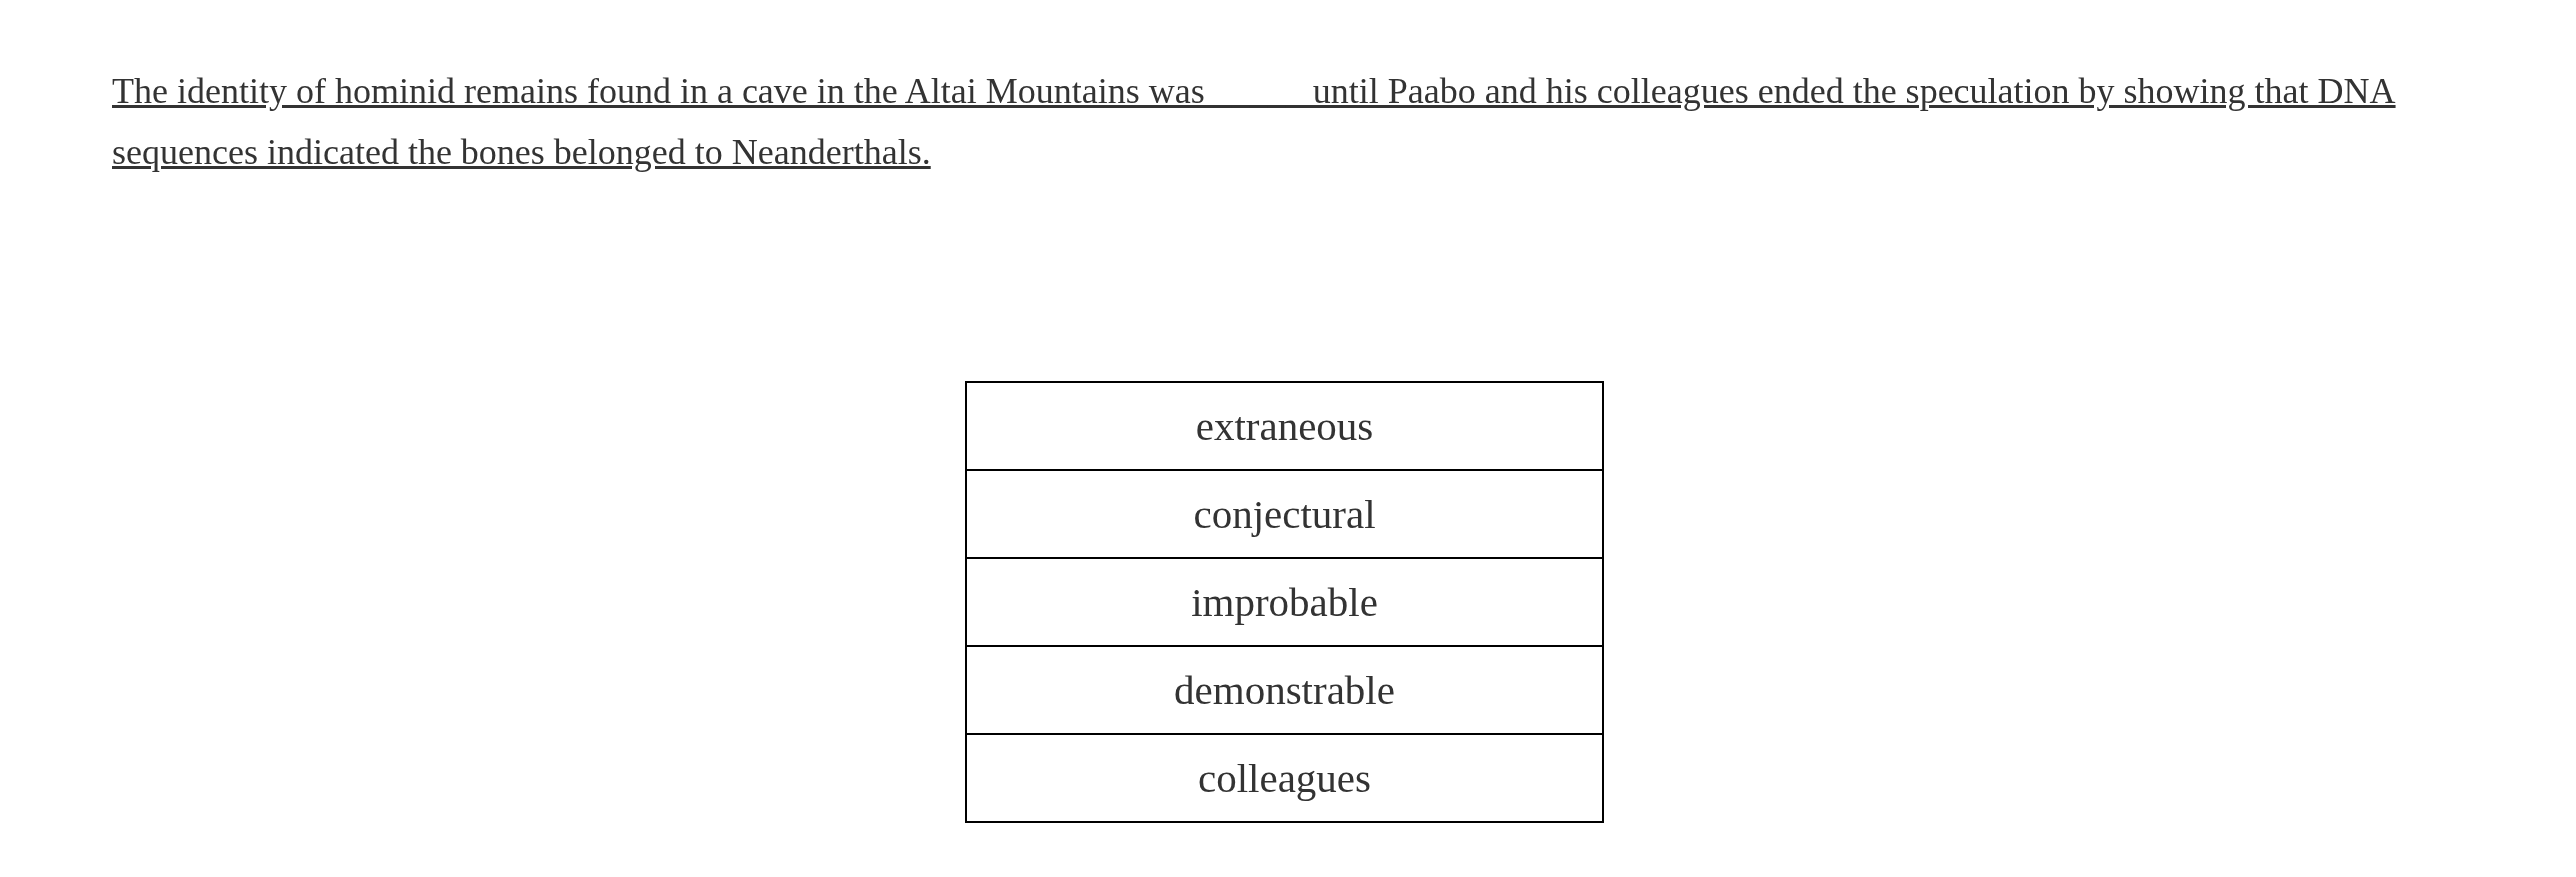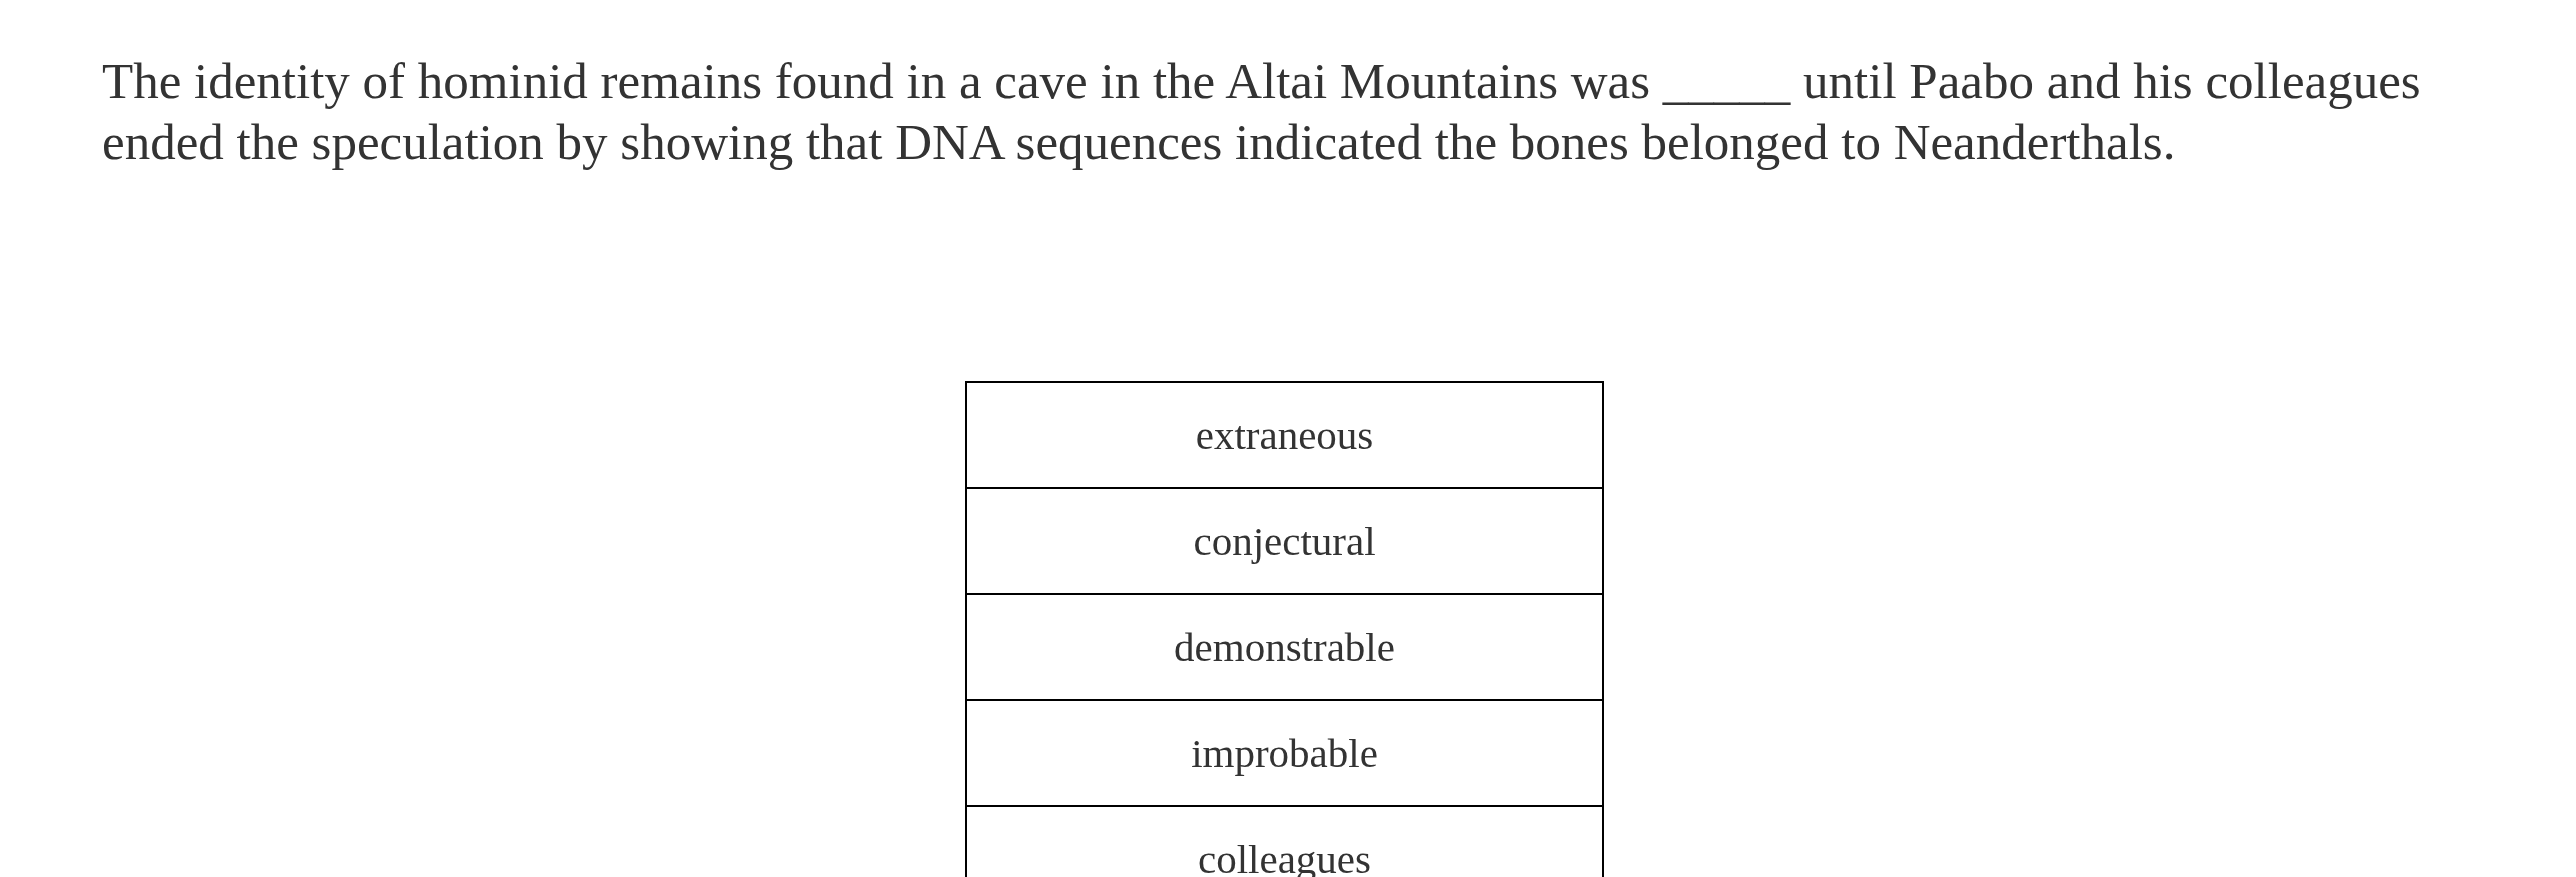--- a/index.html
+++ b/index.html
@@ -1,41 +1,41 @@
 <!DOCTYPE html>
 <html style="font-size:13px"><head>
 <meta charset="utf-8">
 <style>
   html, body { margin: 0; padding: 0; background: #ffffff; }
   body { width: 2576px; height: 878px; position: relative; overflow: hidden;
          font-family: "Liberation Serif", "DejaVu Serif", serif; color: #333333; }
   .question { position: absolute; left: 102px; top: 51px; width: 2391px;
-              font-size: 51px; line-height: 61px; margin: 0; }
+              font-size: 36px; line-height: 61px; margin: 10px; text-decoration: underline; }
   .choices { position: absolute; left: 965px; top: 381px; width: 639px;
              border-collapse: collapse; }
   .choices td { border: 2.5px solid #000000; height: 80px; text-align: center;
-                font-size: 41px; padding: 12px; color: #333333; cursor: pointer; }
+                font-size: 41px; padding: 3px; color: #333333; cursor: pointer; }
 </style>
 </head>
 <body>
 
 <p class="question">The identity of hominid remains found in a cave in the Altai Mountains was _____ until Paabo and his colleagues ended the speculation by showing that DNA sequences indicated the bones belonged to Neanderthals.</p>
 
 <table class="choices">
   <tbody>
     <tr>
         <td>extraneous</td>
       </tr>
     <tr>
         <td>conjectural</td>
       </tr>
     <tr>
-        <td>demonstrable</td>
+        <td>improbable</td>
       </tr>
     <tr>
-        <td>improbable</td>
+        <td>demonstrable</td>
       </tr>
     <tr>
         <td>colleagues</td>
       </tr>
   </tbody>
 </table>
 
 
 </body></html>

